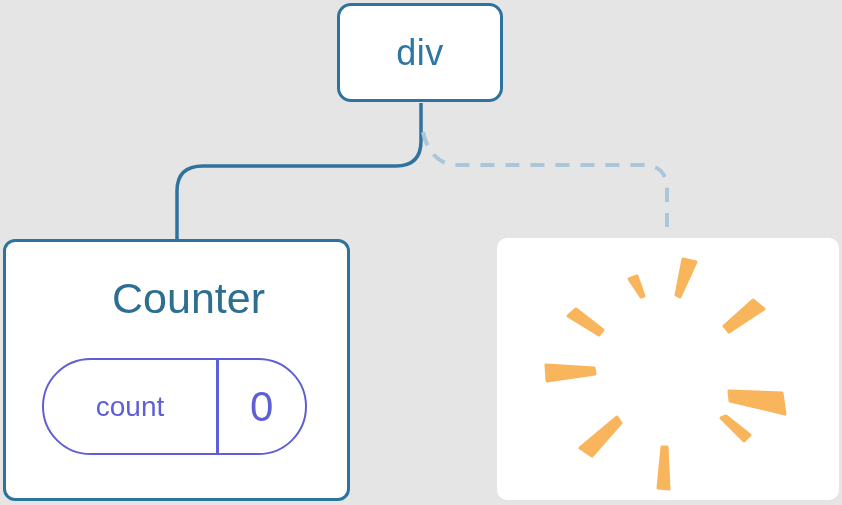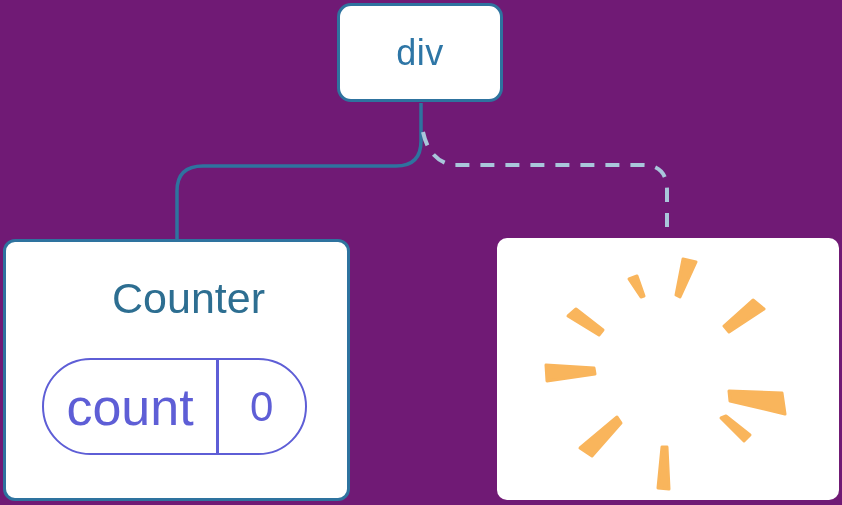--- a/index.html
+++ b/index.html
@@ -74,21 +74,21 @@
     display: flex;
     align-items: stretch;
     overflow: hidden;
   }
   .pill-key-cell {
     flex: 0 0 172px;
     display: flex;
     align-items: center;
     justify-content: center;
     color: #5E5ED6;
-    font-size: 52px;
+    font-size: 28px;
   }
   .pill-divider {
     flex: 0 0 2.5px;
     background: #5E5ED6;
     height: 100%;
   }
   .pill-value-cell {
     flex: 1 1 auto;
     display: flex;
     align-items: center;
@@ -109,21 +109,21 @@
     position: absolute;
     left: 0;
     top: 0;
     width: 342px;
     height: 262px;
   }
 </style>
 </head>
 <body>
 
-<div class="canvas" style="background: #701a75;">
+<div class="canvas" style="background: #e5e5e5;">
 
   <svg class="edges" viewBox="0 0 842 505">
     <path d="M421 103 L421 141 Q421 166 396 166 L203 166 Q177 166 177 191 L177 240" fill="none" stroke-width="3.5" stroke="#2E739F"></path>
     <path d="M423 132 Q429 160 452 165 L643 165 Q667 165 667 190 L667 239" fill="none" stroke-width="4" stroke-dasharray="14 11" stroke="#A9C6DB"></path>
   </svg>
 
   <div class="node-root">
     <span class="label">div</span>
   </div>
 

